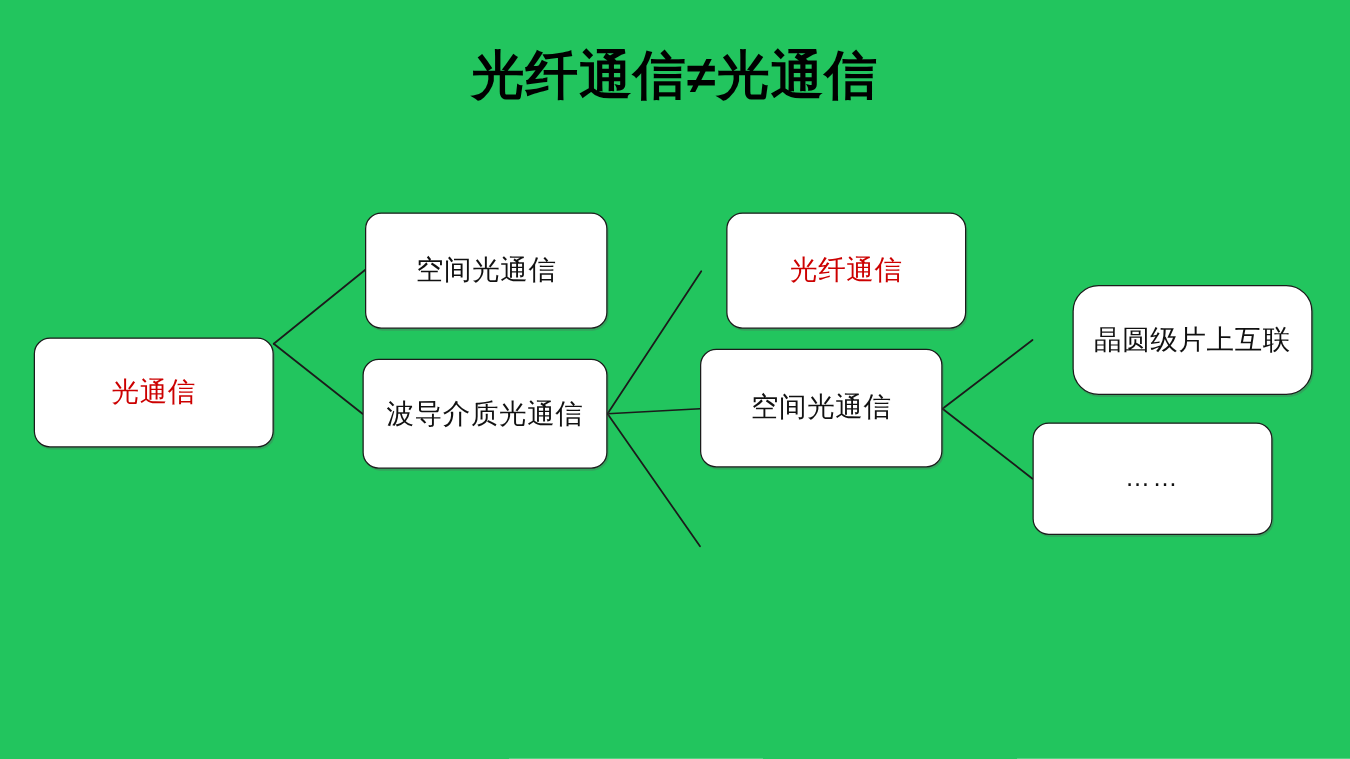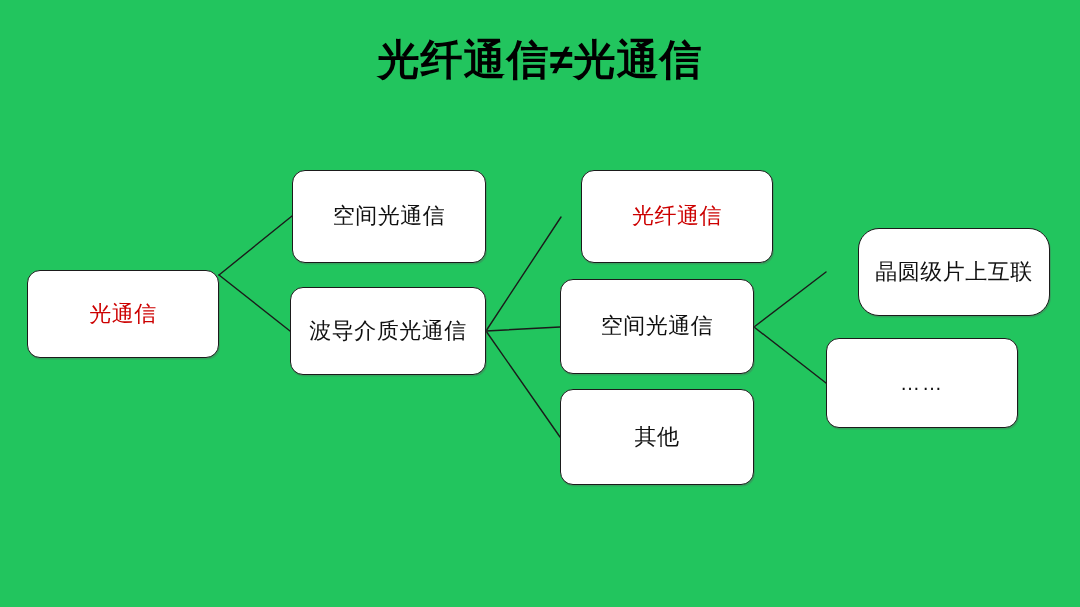--- a/index.html
+++ b/index.html
@@ -120,23 +120,20 @@
   </div>
 
   <div class="node" id="node-fiber">
     <span class="node-label red">光纤通信</span>
   </div>
 
   <div class="node" id="node-planar">
     <span class="node-label black">空间光通信</span>
   </div>
 
-  <div class="node" id="node-other">
-    <span class="node-label black">其他</span>
-  </div>
 
   <div class="node" id="node-wafer">
     <span class="node-label black">晶圆级片上互联</span>
   </div>
 
   <div class="node" id="node-etc">
     <span class="node-label dots">……</span>
   </div>
 
 </div>

